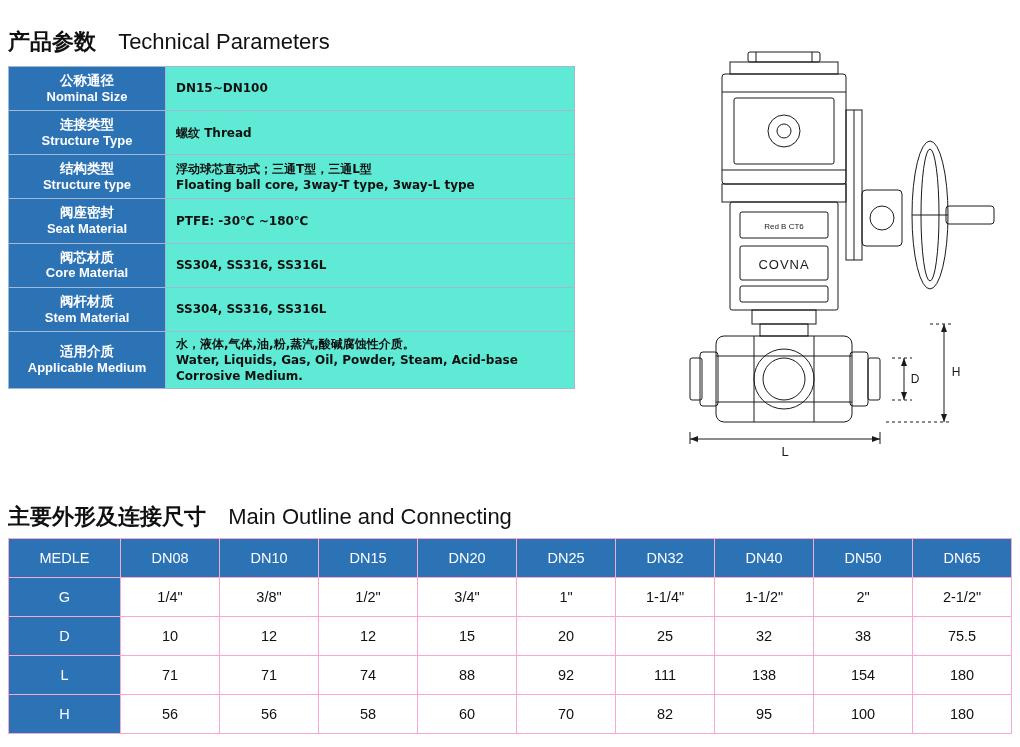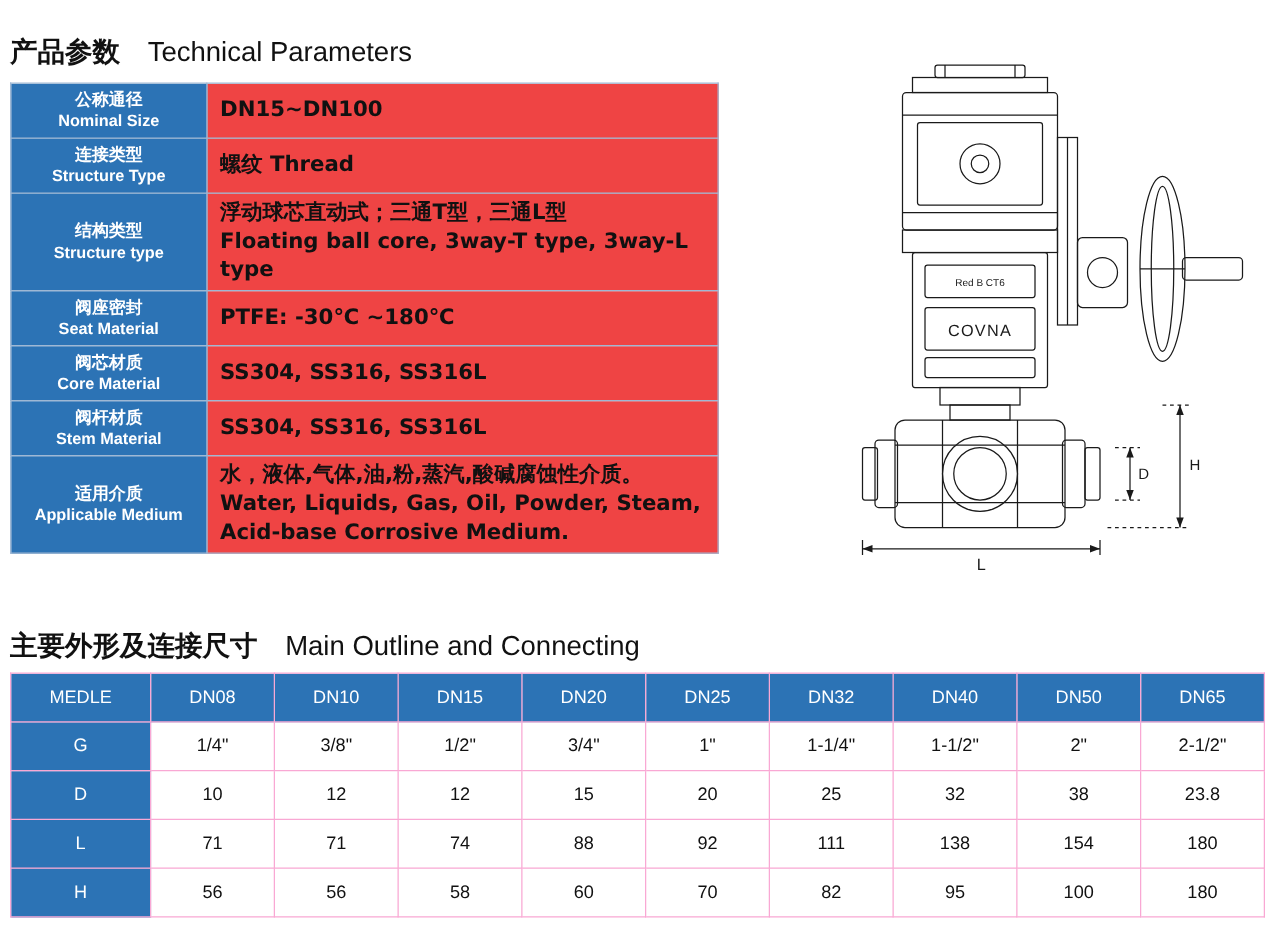--- a/index.html
+++ b/index.html
@@ -61,23 +61,23 @@
   #tech-table td.label .cn {
     display: block;
     font-family: "DejaVu Sans", "Liberation Sans", sans-serif;
     font-size: 13.5px;
   }
   #tech-table td.label .en {
     display: block;
     font-size: 13px;
   }
   #tech-table td.value {
-    background: #ef4444;
+    background: #5eead4;
     color: #111;
-    font-size: 17px;
+    font-size: 12px;
     line-height: 1.35;
     padding-left: 10px;
   }
   #tech-table td.value .l1,
   #tech-table td.value .l2 {
     display: block;
     font-family: "DejaVu Sans", "Liberation Sans", sans-serif;
   }
 
   
@@ -318,21 +318,21 @@
     <tr>
       <td class="rowhead">D</td>
       <td class="cell">10</td>
       <td class="cell">12</td>
       <td class="cell">12</td>
       <td class="cell">15</td>
       <td class="cell">20</td>
       <td class="cell">25</td>
       <td class="cell">32</td>
       <td class="cell">38</td>
-      <td class="cell">23.8</td>
+      <td class="cell">75.5</td>
     </tr>
     <tr>
       <td class="rowhead">L</td>
       <td class="cell">71</td>
       <td class="cell">71</td>
       <td class="cell">74</td>
       <td class="cell">88</td>
       <td class="cell">92</td>
       <td class="cell">111</td>
       <td class="cell">138</td>

